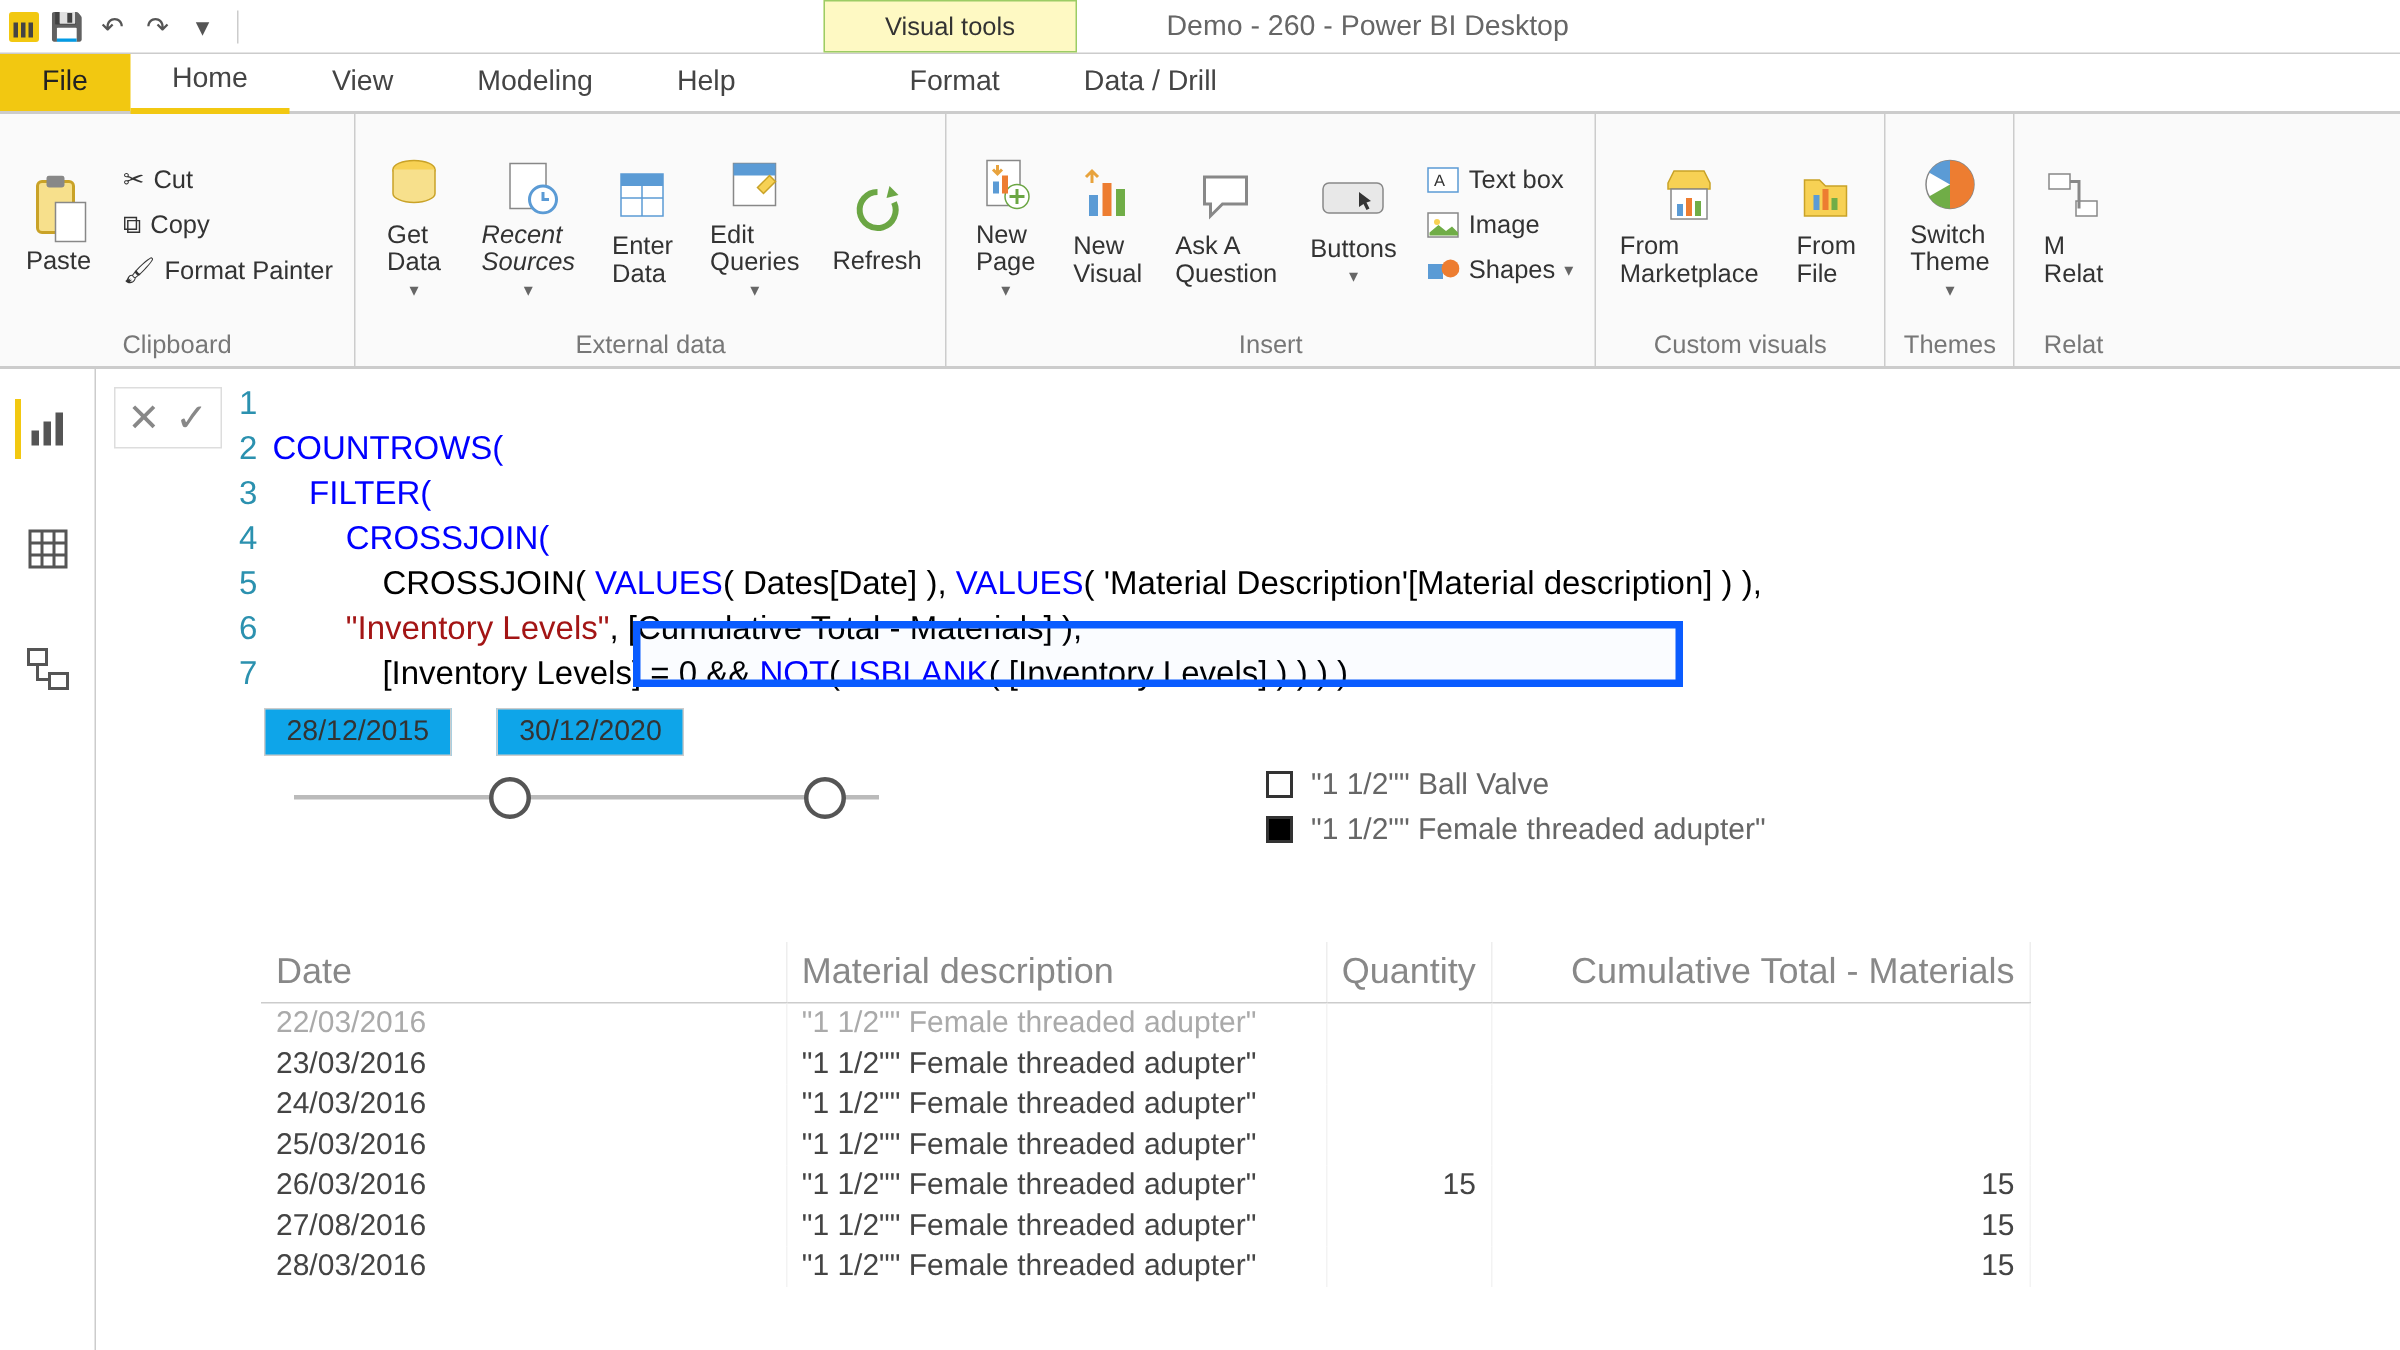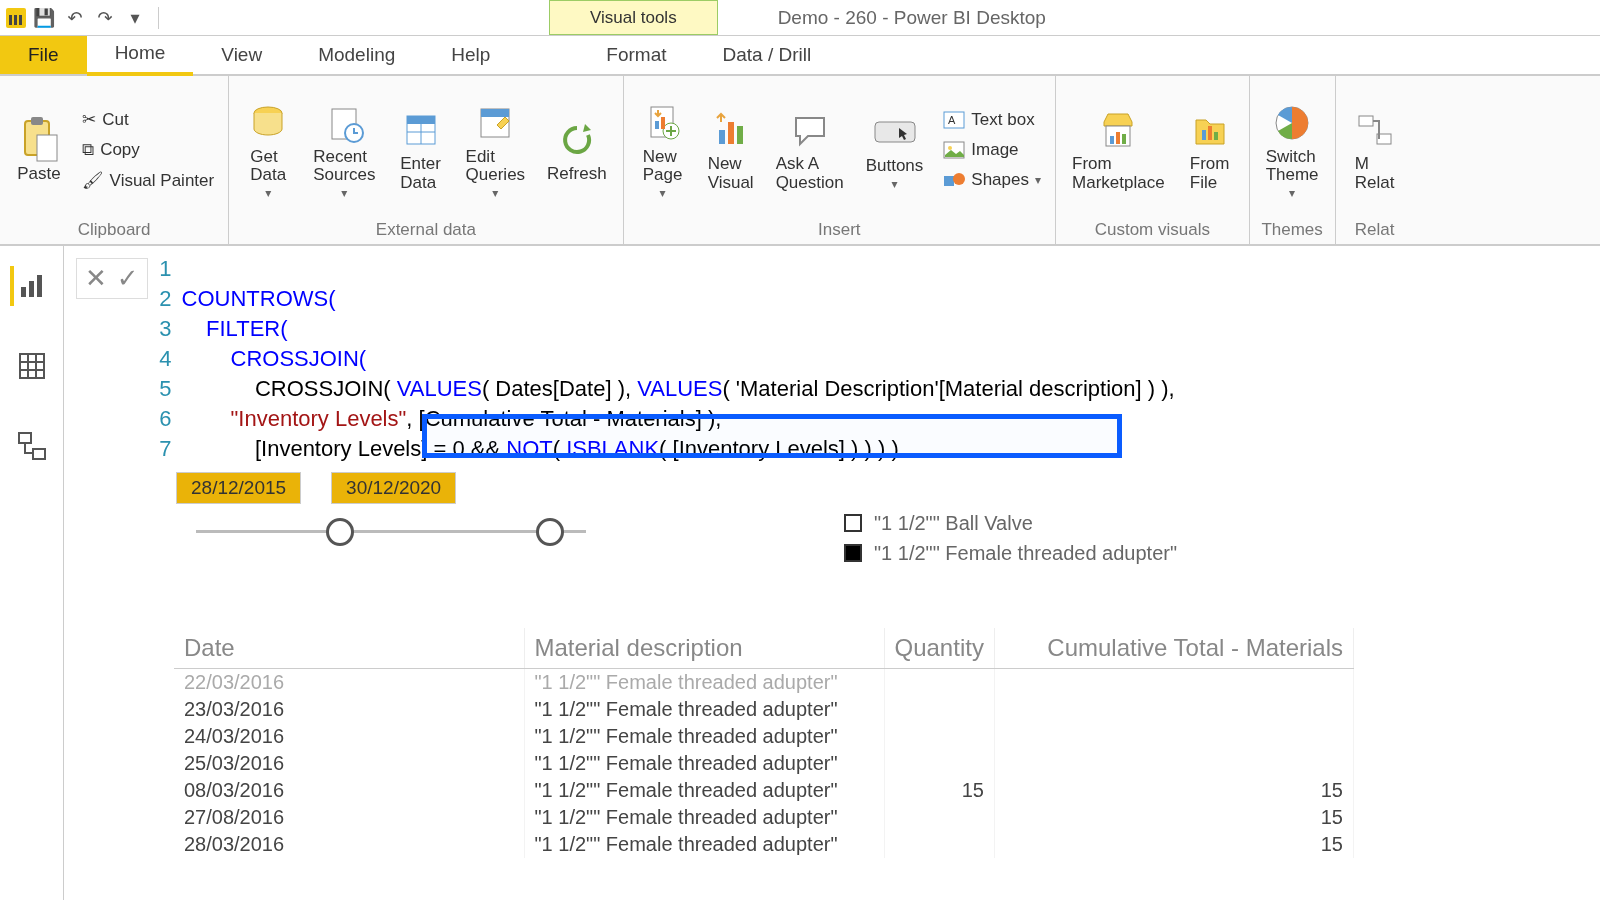--- a/index.html
+++ b/index.html
@@ -48,21 +48,21 @@
   .codeline { display:flex; }
   .ln { width:24px; text-align:right; color:#2b91af; padding-right:10px; user-select:none; }
   .txt { white-space:pre; }
   .fn { color:#0000ff; }
   .str { color:#a31515; }
   .fld { color:#000; }
   .highlight-box { position:absolute; border:5px solid #0a5cff; background:rgba(10,92,255,0.02); pointer-events:none; }
 
   
   .slicer-dates { display:flex; gap:30px; margin:8px 0 8px 100px; }
-  .datebox { border:1px solid #ccc; padding:4px 14px; font-size:19px; color:#333; background:#eab308; }
+  .datebox { border:1px solid #ccc; padding:4px 14px; font-size:19px; color:#333; background:#0ea5e9; }
   .slider { position:relative; height:40px; width:430px; margin-left:100px; }
   .track { position:absolute; top:18px; left:20px; right:20px; height:3px; background:#bbb; }
   .handle { position:absolute; top:6px; width:28px; height:28px; border:3px solid #555; border-radius:50%; background:#fff; }
 
   
   .legend { position:absolute; left:780px; top:262px; font-size:20px; color:#666; }
   .legend-row { display:flex; align-items:center; gap:12px; height:30px; }
   .swatch { width:18px; height:18px; border:2px solid #333; }
   .swatch.filled { background:#000; }
 
@@ -121,21 +121,21 @@
         <div class="smallbtn">
             <span>✂</span>
             <span>Cut</span>
           </div>
         <div class="smallbtn">
             <span>⧉</span>
             <span>Copy</span>
           </div>
         <div class="smallbtn">
             <span>🖌</span>
-            <span>Visual Painter</span>
+            <span>Format Painter</span>
           </div>
       </div>
     </div>
     <div class="group-label">Clipboard</div>
   </div>
 
   <div class="group">
     <div class="group-body">
       <div class="bigbtn drop">
           <div class="ico">
@@ -148,21 +148,21 @@
 Data</span>
         </div>
       <div class="bigbtn drop">
           <div class="ico">
             <svg width="40" height="40">
               <rect x="8" y="6" width="24" height="30" fill="#fff" stroke="#888"></rect>
               <circle cx="30" cy="30" r="9" fill="#fff" stroke="#5b9bd5" stroke-width="2"></circle>
               <path d="M30 25v5h4" stroke="#5b9bd5" stroke-width="2" fill="none"></path>
             </svg>
           </div>
-          <span style="white-space:pre;">Recent
+          <span style="white-space:pre;font-style:italic;">Recent
 Sources</span>
         </div>
       <div class="bigbtn">
           <div class="ico">
             <svg width="40" height="40">
               <rect x="6" y="6" width="28" height="28" fill="#fff" stroke="#5b9bd5"></rect>
               <rect x="6" y="6" width="28" height="8" fill="#5b9bd5"></rect>
               <line x1="6" y1="22" x2="34" y2="22" stroke="#5b9bd5"></line>
               <line x1="20" y1="6" x2="20" y2="34" stroke="#5b9bd5"></line>
             </svg>
@@ -457,21 +457,21 @@
               <td class="num"></td>
               <td class="num"></td>
             </tr>
             <tr>
               <td>25/03/2016</td>
               <td>"1 1/2"" Female threaded adupter"</td>
               <td class="num"></td>
               <td class="num"></td>
             </tr>
             <tr>
-              <td>08/03/2016</td>
+              <td>26/03/2016</td>
               <td>"1 1/2"" Female threaded adupter"</td>
               <td class="num">15</td>
               <td class="num">15</td>
             </tr>
             <tr>
               <td>27/08/2016</td>
               <td>"1 1/2"" Female threaded adupter"</td>
               <td class="num"></td>
               <td class="num">15</td>
             </tr>

